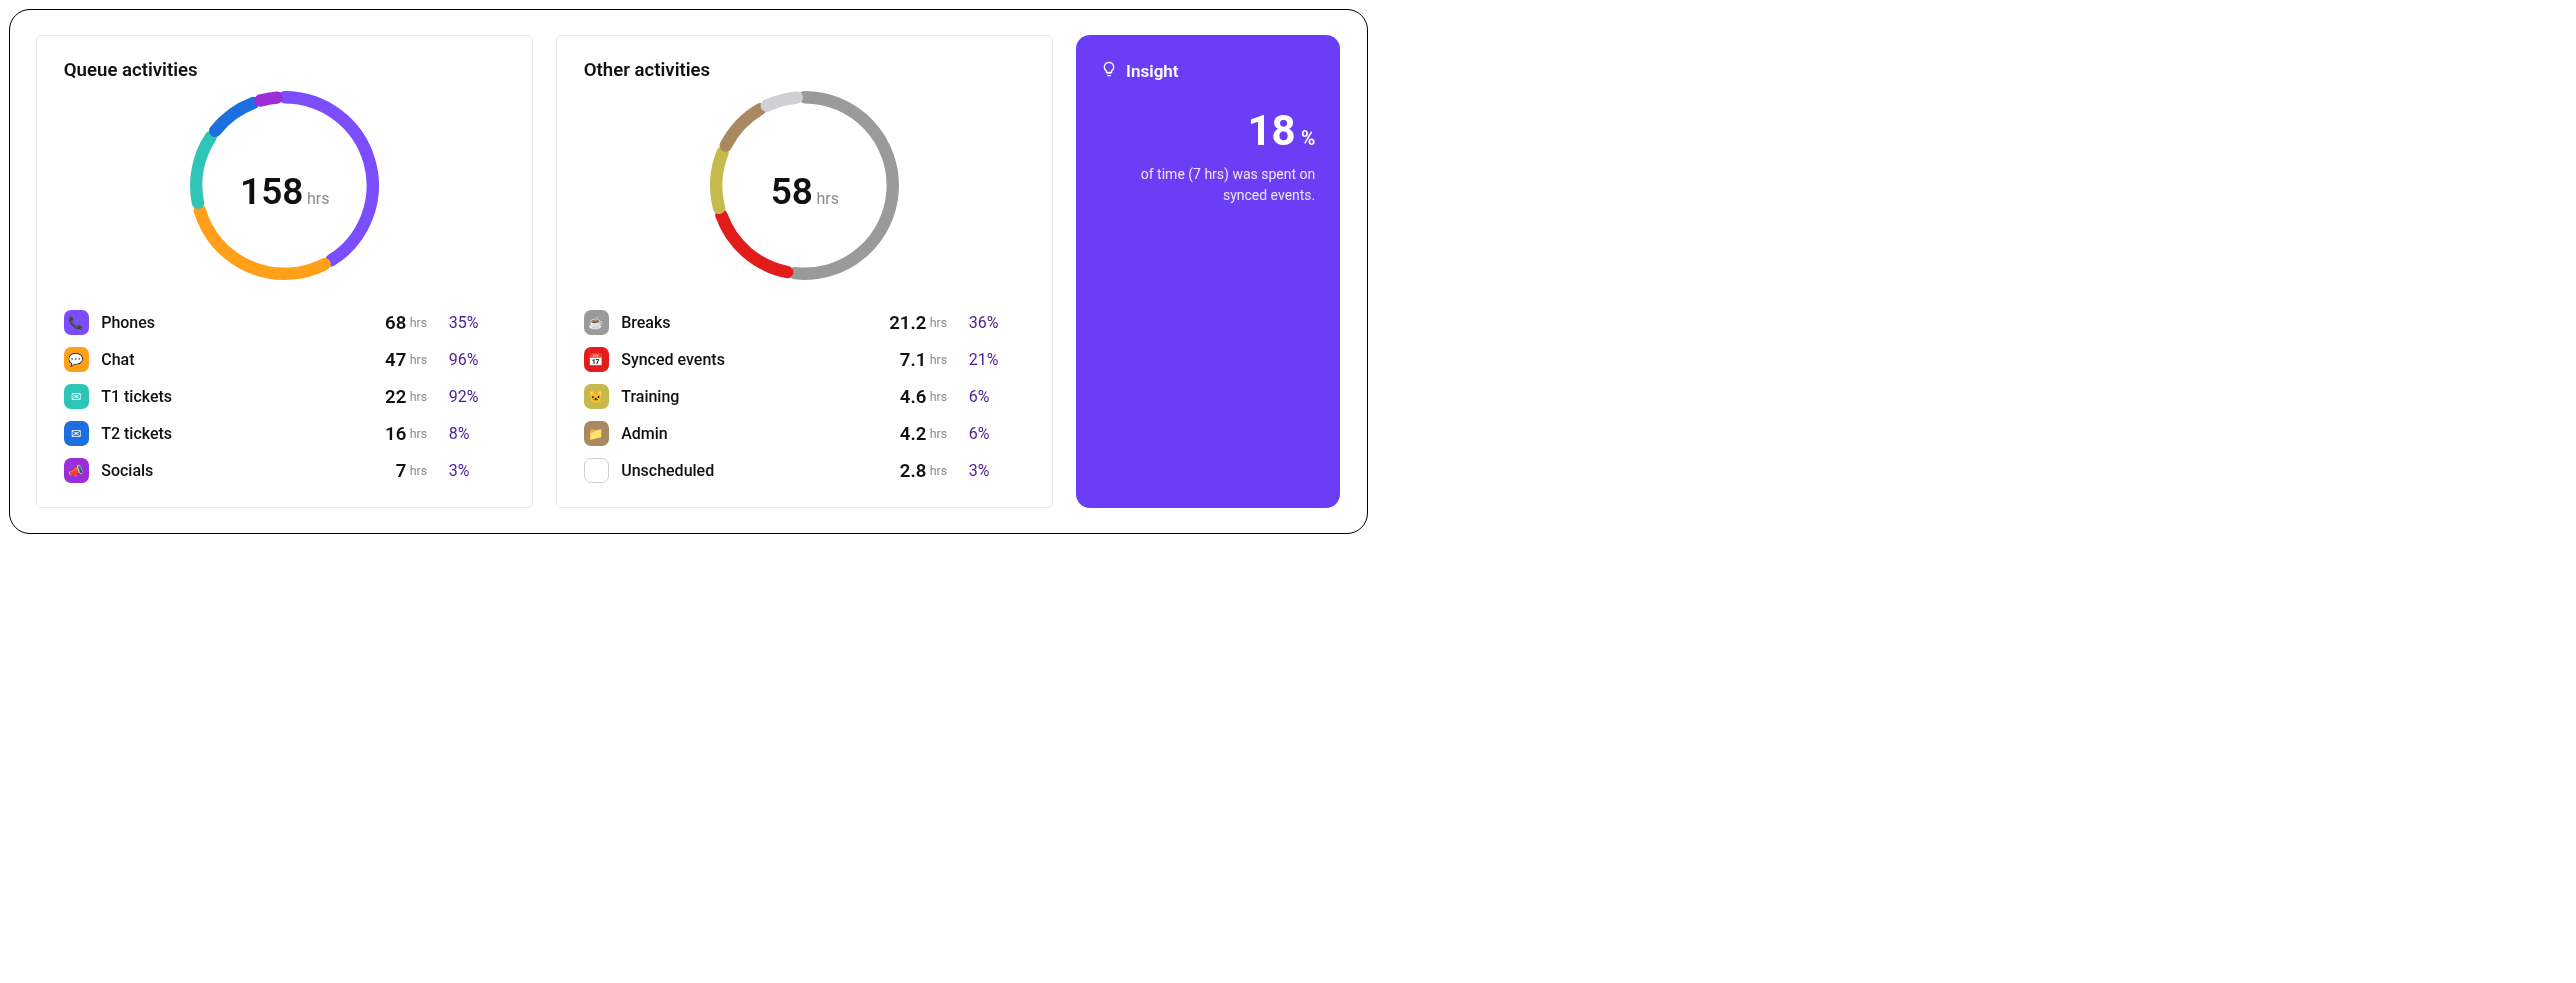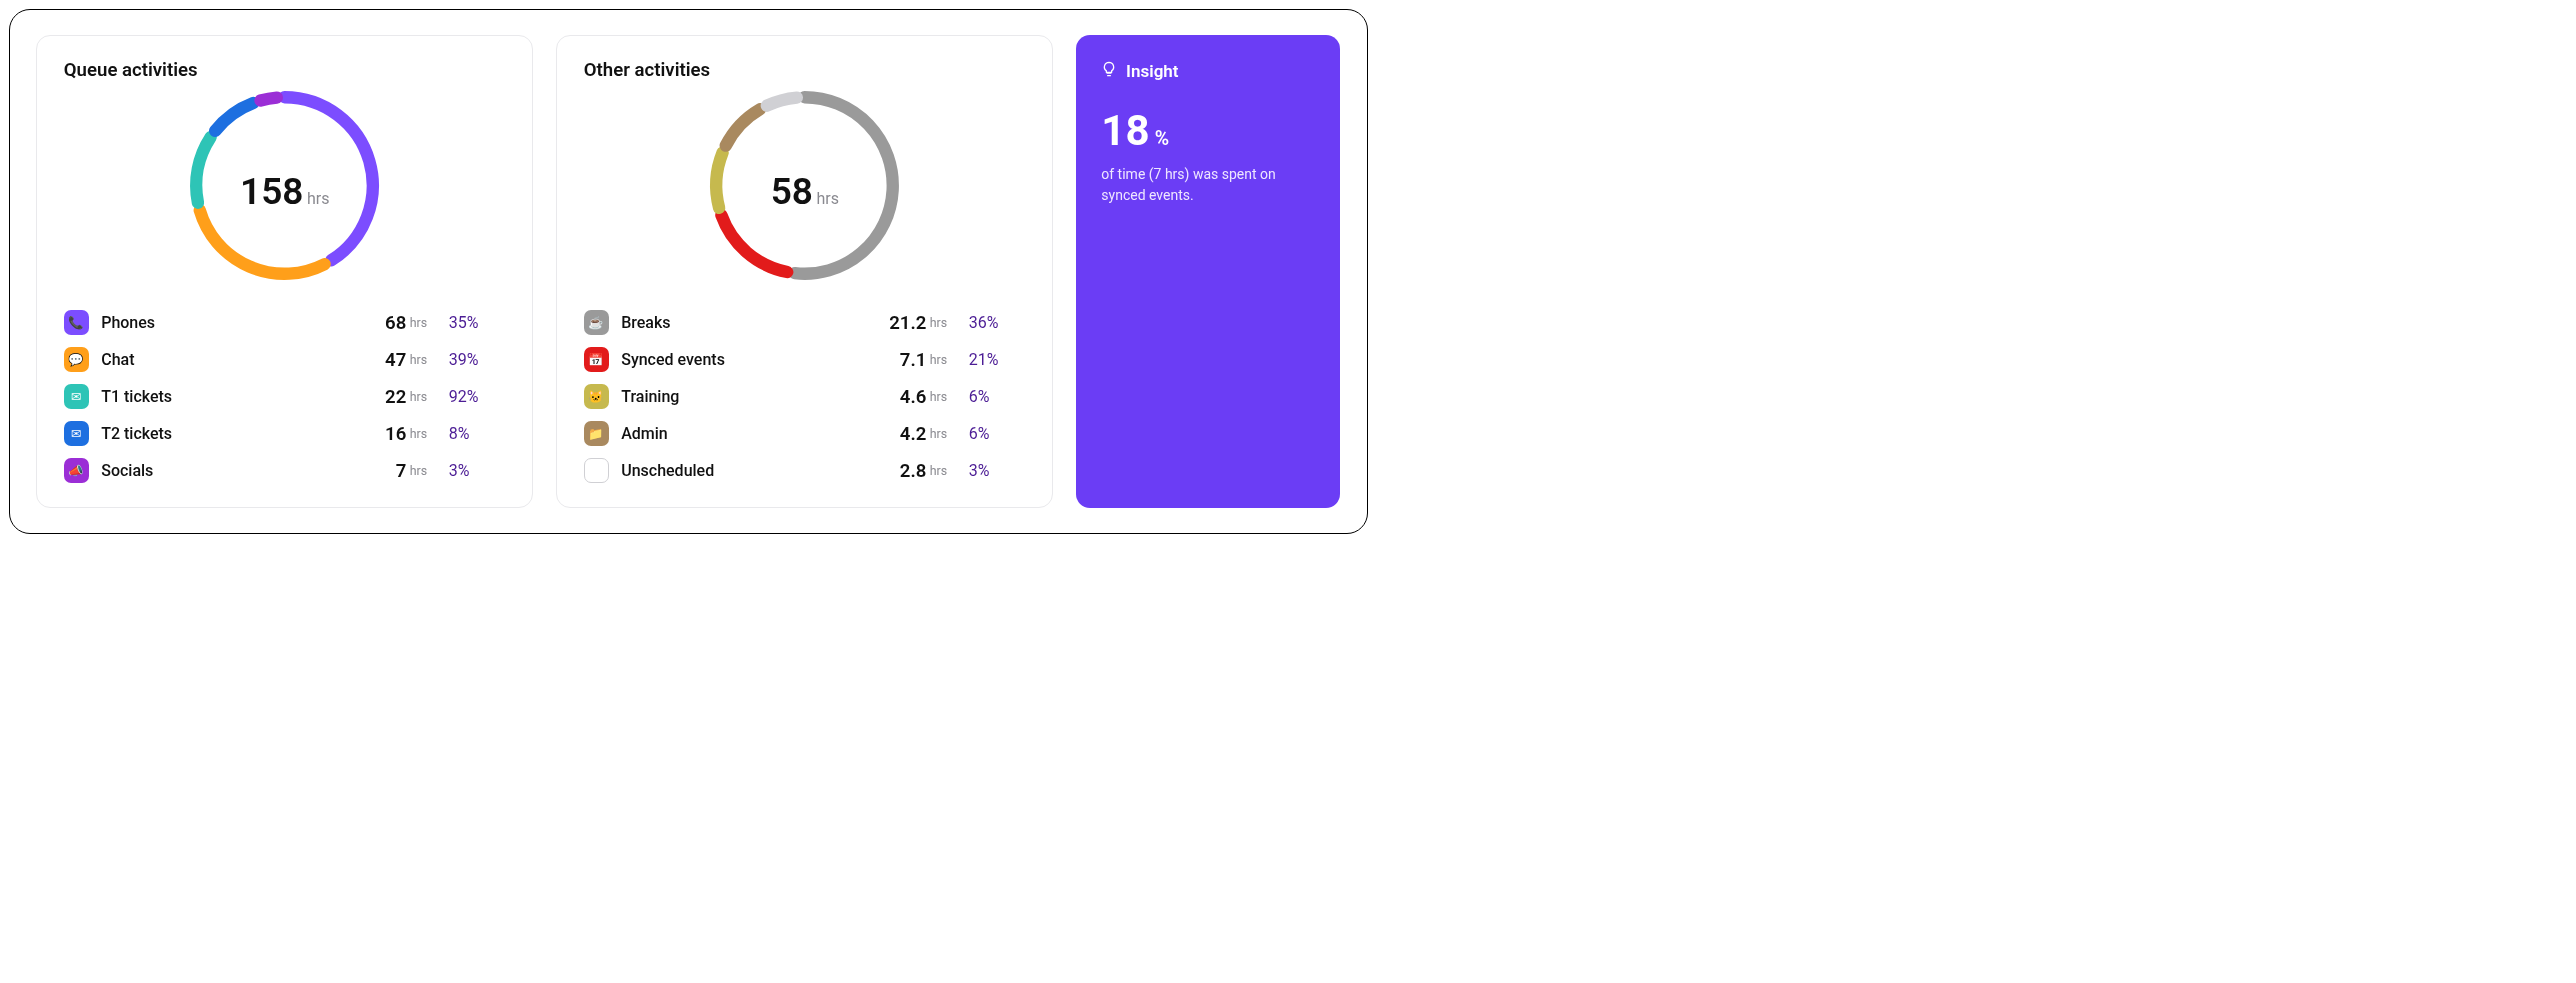--- a/index.html
+++ b/index.html
@@ -14,21 +14,21 @@
     border: 1.8px solid #000;
     border-radius: 21px;
     background: #fff;
     padding: 25px 26.5px;
     display: flex;
     gap: 23px;
   }
   .card {
     background: #fff;
     border: 0.9px solid #e9e9ec;
-    border-radius: 14px;
+    border-radius: 6px;
     padding: 23px 26.5px 17.7px 26.5px;
     flex: 1 1 0;
     display: flex;
     flex-direction: column;
   }
   .card-title {
     font-size: 18.6px;
     font-weight: 600;
     color: #111;
     margin-bottom: 3.5px;
@@ -98,20 +98,21 @@
     text-align: left;
     min-width: 57px;
     margin-left: 16px;
   }
   .insight {
     width: 264px;
     background: #6b3df5;
     border-radius: 14px;
     padding: 26.5px 25px;
     color: #fff;
+    text-align: right;
   }
   .insight-head {
     display: flex;
     align-items: center;
     gap: 8.8px;
     font-size: 17px;
     font-weight: 600;
     margin-bottom: 25px;
   }
   .insight-big {
@@ -168,21 +169,21 @@
           <div class="label">Phones</div>
           <div class="hours">68</div>
           <div class="hrs-unit">hrs</div>
           <div class="pct">35%</div>
         </div>
         <div class="row">
           <div class="icon ic-chat">💬</div>
           <div class="label">Chat</div>
           <div class="hours">47</div>
           <div class="hrs-unit">hrs</div>
-          <div class="pct">39%</div>
+          <div class="pct">96%</div>
         </div>
         <div class="row">
           <div class="icon ic-t1">✉</div>
           <div class="label">T1 tickets</div>
           <div class="hours">22</div>
           <div class="hrs-unit">hrs</div>
           <div class="pct">92%</div>
         </div>
         <div class="row">
           <div class="icon ic-t2">✉</div>

